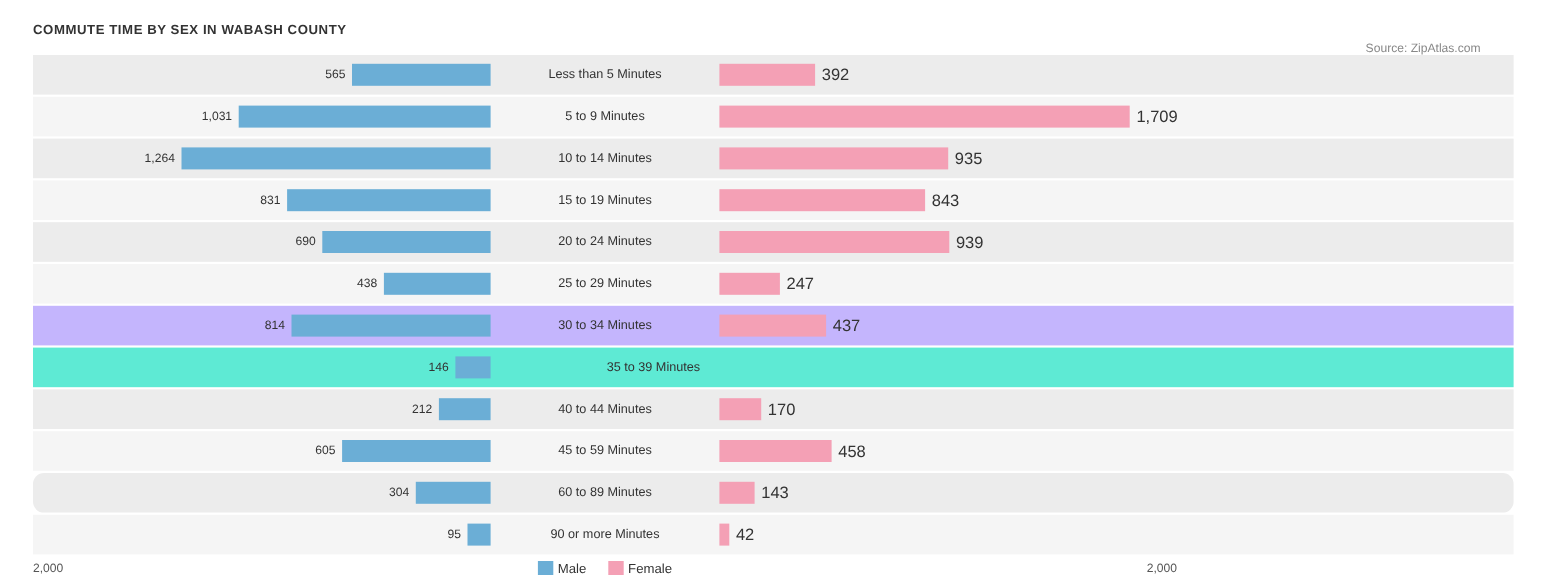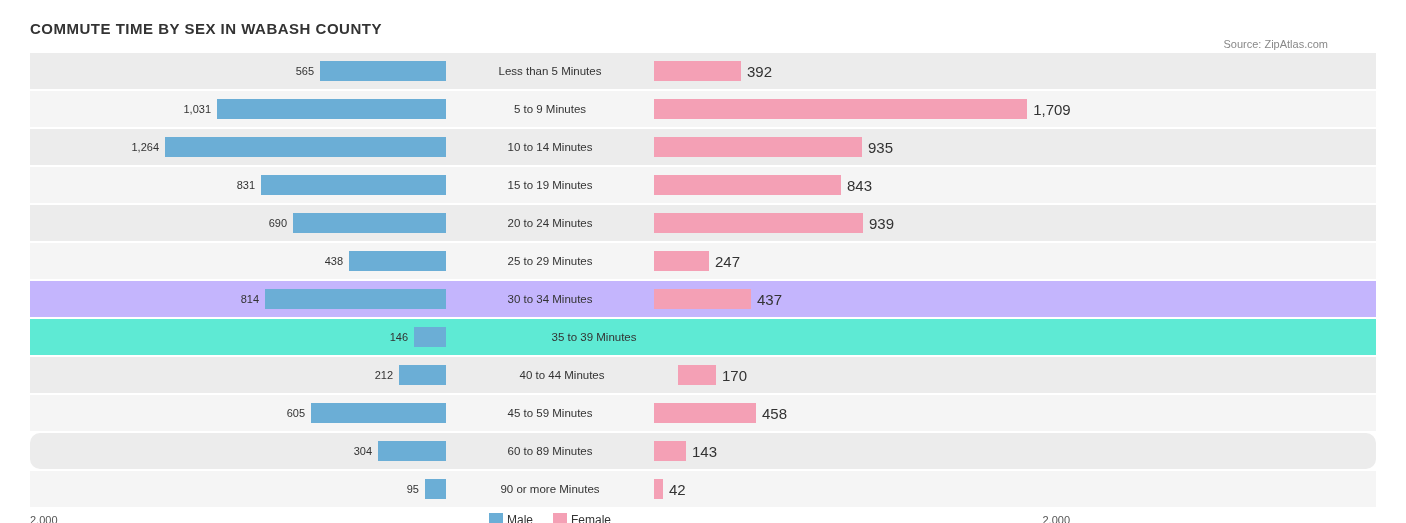--- a/index.html
+++ b/index.html
@@ -4,31 +4,31 @@
   <style>
     * { box-sizing: border-box; margin: 0; padding: 0; }
     body {
       font-family: Arial, sans-serif;
       background: #fff;
       width: 1406px;
       min-height: 523px;
       padding: 20px 30px 30px 30px;
     }
     .chart-title {
-      font-size: 15px;
+      font-size: 12px;
       font-weight: bold;
       text-transform: uppercase;
       color: #333;
       margin-bottom: 16px;
       letter-spacing: 0.5px;
     }
     .source {
       position: absolute;
       top: 18px;
-      right: 48px;
+      right: 30px;
       font-size: 11px;
       color: #888;
     }
     .chart-area {
       position: relative;
       width: 100%;
     }
     .row {
       display: flex;
       align-items: center;
@@ -213,21 +213,21 @@
       <span class="bar-right-val">437</span>
     </div>
   </div>
         <div class="row" style="background: #5eead4; gap: 44px;">
     <div class="bar-left-container">
       <span class="bar-left-val">146</span>
       <div class="bar-left" style="width:32px;"></div>
     </div>
     <div class="label-center">35 to 39 Minutes</div>
   </div>
-        <div class="row" style="background: rgb(236, 236, 236); gap: 12px;">
+        <div class="row" style="background: rgb(236, 236, 236);">
     <div class="bar-left-container">
       <span class="bar-left-val">212</span>
       <div class="bar-left" style="width:47px;"></div>
     </div>
     <div class="label-center">40 to 44 Minutes</div>
     <div class="bar-right-container">
       <div class="bar-right" style="width:38px;"></div>
       <span class="bar-right-val">170</span>
     </div>
   </div>

